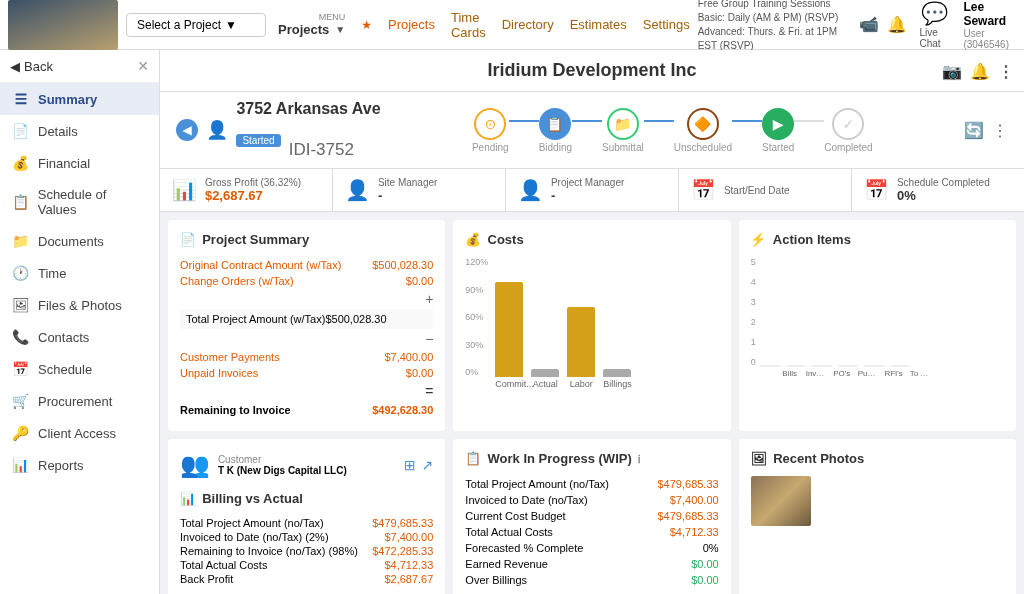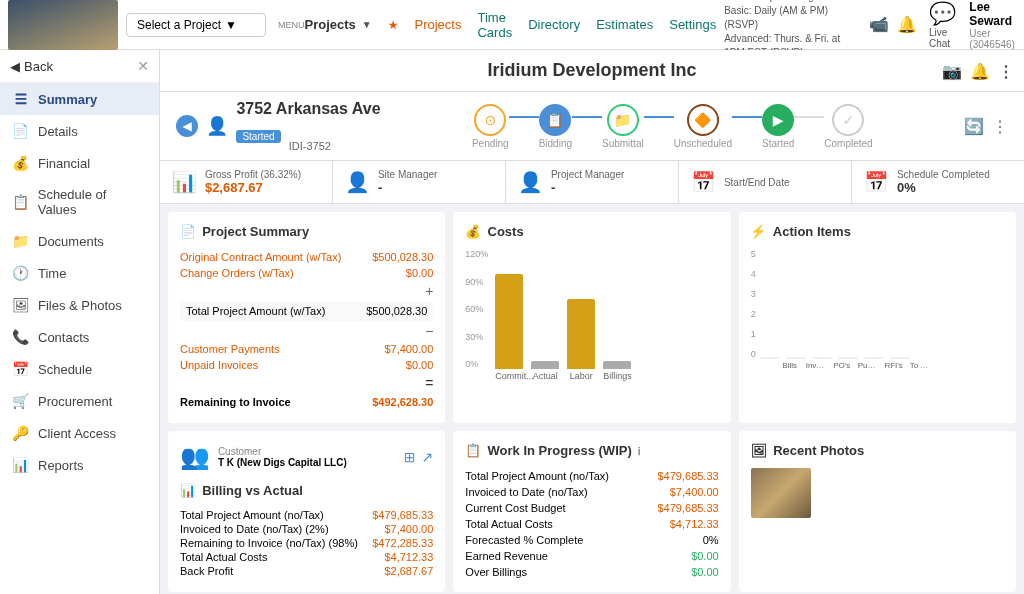--- a/index.html
+++ b/index.html
@@ -12,26 +12,26 @@
     }
     .logo-img {
       width: 110px; height: 50px; background: linear-gradient(135deg, #2c3e50 40%, #8B7355 60%);
       flex-shrink: 0; border-radius: 2px; overflow: hidden;
     }
     .logo-img div { width: 100%; height: 100%; background: linear-gradient(160deg, #3a5068 0%, #b8a070 100%); }
     .project-select {
       display: flex; align-items: center; gap: 4px; border: 1px solid #ccc;
       padding: 4px 10px; border-radius: 4px; cursor: pointer; min-width: 140px;
     }
-    .menu-section { display: flex; flex-direction: row; align-items: center; margin-left: 4px; }
+    .menu-section { display: flex; flex-direction: column; align-items: flex-end; margin-left: 4px; }
     .menu-label { font-size: 9px; color: #888; text-transform: uppercase; }
     .menu-projects { font-weight: bold; font-size: 13px; color: #333; }
     .menu-arrow { color: #555; font-size: 10px; margin-left: 2px; }
     .nav-links { display: flex; align-items: center; gap: 16px; margin-left: 8px; }
-    .nav-link { font-size: 13px; color: #0f766e; cursor: pointer; text-decoration: none; }
+    .nav-link { font-size: 13px; color: #a16207; cursor: pointer; text-decoration: none; }
     .nav-link.active { color: #e05a00; }
     .star-icon { color: #e05a00; }
     .nav-right { margin-left: auto; display: flex; align-items: center; gap: 12px; }
     .training-info { font-size: 10px; color: #555; line-height: 1.4; max-width: 200px; }
     .live-chat { display: flex; flex-direction: column; align-items: center; cursor: pointer; }
     .live-chat-icon { font-size: 22px; color: #555; }
     .live-chat-label { font-size: 10px; color: #555; }
     .user-info { display: flex; flex-direction: column; align-items: flex-end; }
     .user-name { font-weight: bold; font-size: 12px; }
     .user-id { font-size: 10px; color: #888; }
@@ -54,21 +54,21 @@
     .content { flex: 1; overflow-y: auto; background: #f0f2f5; }
     .content-header { background: #fff; text-align: center; padding: 10px; font-size: 18px; font-weight: bold; color: #333; border-bottom: 1px solid #ddd; position: relative; }
     .header-right-icons { position: absolute; right: 10px; top: 50%; transform: translateY(-50%); display: flex; gap: 8px; }
 
     
     .project-status-bar { background: #fff; padding: 8px 16px; display: flex; align-items: center; gap: 8px; border-bottom: 1px solid #ddd; }
     .project-name-section { display: flex; flex-direction: column; }
     .project-name { font-size: 16px; font-weight: bold; color: #333; }
     .project-meta { display: flex; gap: 8px; align-items: center; margin-top: 2px; }
     .started-badge { background: #4a90d9; color: #fff; padding: 1px 6px; border-radius: 3px; font-size: 10px; }
-    .project-id { color: #666; font-size: 11px; margin-top: 20px; }
+    .project-id { color: #666; font-size: 17px; margin-top: 20px; }
     .nav-left-arrow { background: #4a90d9; color: #fff; border-radius: 50%; width: 22px; height: 22px; display: flex; align-items: center; justify-content: center; cursor: pointer; font-size: 12px; flex-shrink: 0; }
     .pipeline-steps { display: flex; align-items: center; gap: 0; flex: 1; justify-content: center; }
     .pipeline-step { display: flex; flex-direction: column; align-items: center; font-size: 10px; color: #999; position: relative; }
     .step-circle { width: 32px; height: 32px; border-radius: 50%; border: 2px solid #ddd; display: flex; align-items: center; justify-content: center; font-size: 14px; background: #fff; margin-bottom: 2px; }
     .step-circle.orange { border-color: #f5a623; color: #f5a623; }
     .step-circle.blue { border-color: #4a90d9; color: #4a90d9; background: #4a90d9; color: #fff; }
     .step-circle.teal { border-color: #2ecc71; color: #2ecc71; }
     .step-circle.brown { border-color: #8B4513; color: #8B4513; }
     .step-circle.green-active { border-color: #27ae60; background: #27ae60; color: #fff; }
     .step-circle.gray-check { border-color: #ccc; color: #ccc; }
@@ -85,21 +85,21 @@
     .stat-label { font-size: 10px; color: #666; }
     .stat-value { font-size: 13px; font-weight: bold; color: #333; }
     .stat-value.orange { color: #e05a00; }
 
     
     .main-grid { display: grid; grid-template-columns: 1fr 1fr 1fr; gap: 8px; padding: 8px; }
     .card { background: #fff; border-radius: 4px; padding: 12px; }
     .card-title { font-size: 13px; font-weight: bold; color: #333; margin-bottom: 10px; display: flex; align-items: center; gap: 6px; }
     .summary-row { display: flex; justify-content: space-between; padding: 2px 0; font-size: 11px; }
     .summary-row.orange { color: #e05a00; }
-    .summary-total-row { display: flex; justify-content: space-between; padding: 4px 0; font-size: 11px; background: #f9f9f9; padding: 4px 6px; }
+    .summary-total-row { display: flex; padding: 4px 0; font-size: 11px; background: #f9f9f9; padding: 4px 6px; }
     .plus-minus-row { display: flex; justify-content: flex-end; font-size: 14px; color: #666; padding: 2px 0; }
     .equals-row { display: flex; justify-content: flex-end; font-size: 14px; color: #333; padding: 2px 0; }
     .remaining-row { display: flex; justify-content: space-between; align-items: center; padding: 3px 0; font-size: 11px; font-weight: bold; gap: 20px; }
 
     
     .chart-container { height: 140px; position: relative; }
     .chart-y-labels { position: absolute; left: 0; top: 0; bottom: 20px; display: flex; flex-direction: column; justify-content: space-between; font-size: 9px; color: #999; }
     .chart-bars { display: flex; align-items: flex-end; height: 120px; gap: 8px; padding: 0 20px 0 30px; }
     .chart-bar-group { display: flex; gap: 2px; align-items: flex-end; flex-direction: column; align-items: center; }
     .chart-bar { width: 28px; background: #d4a017; border-radius: 2px 2px 0 0; }

